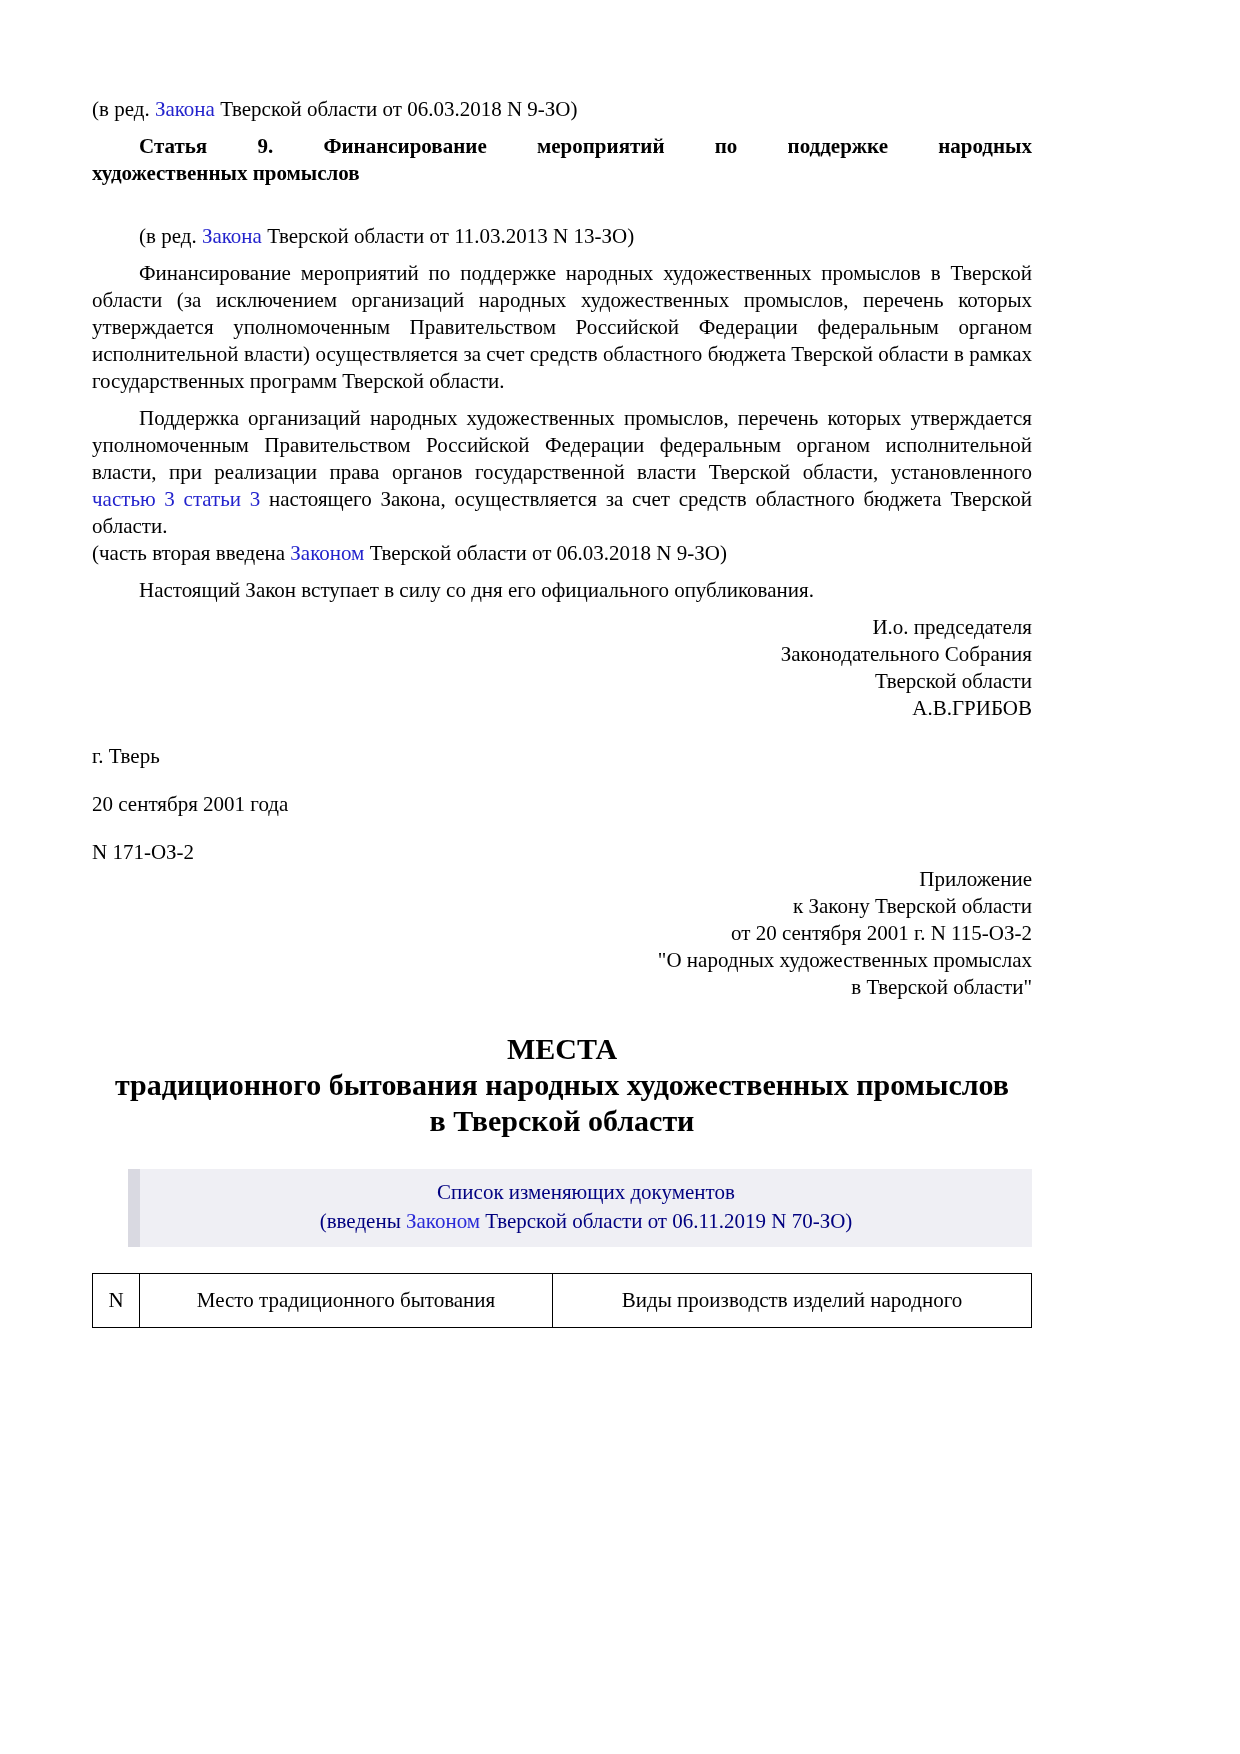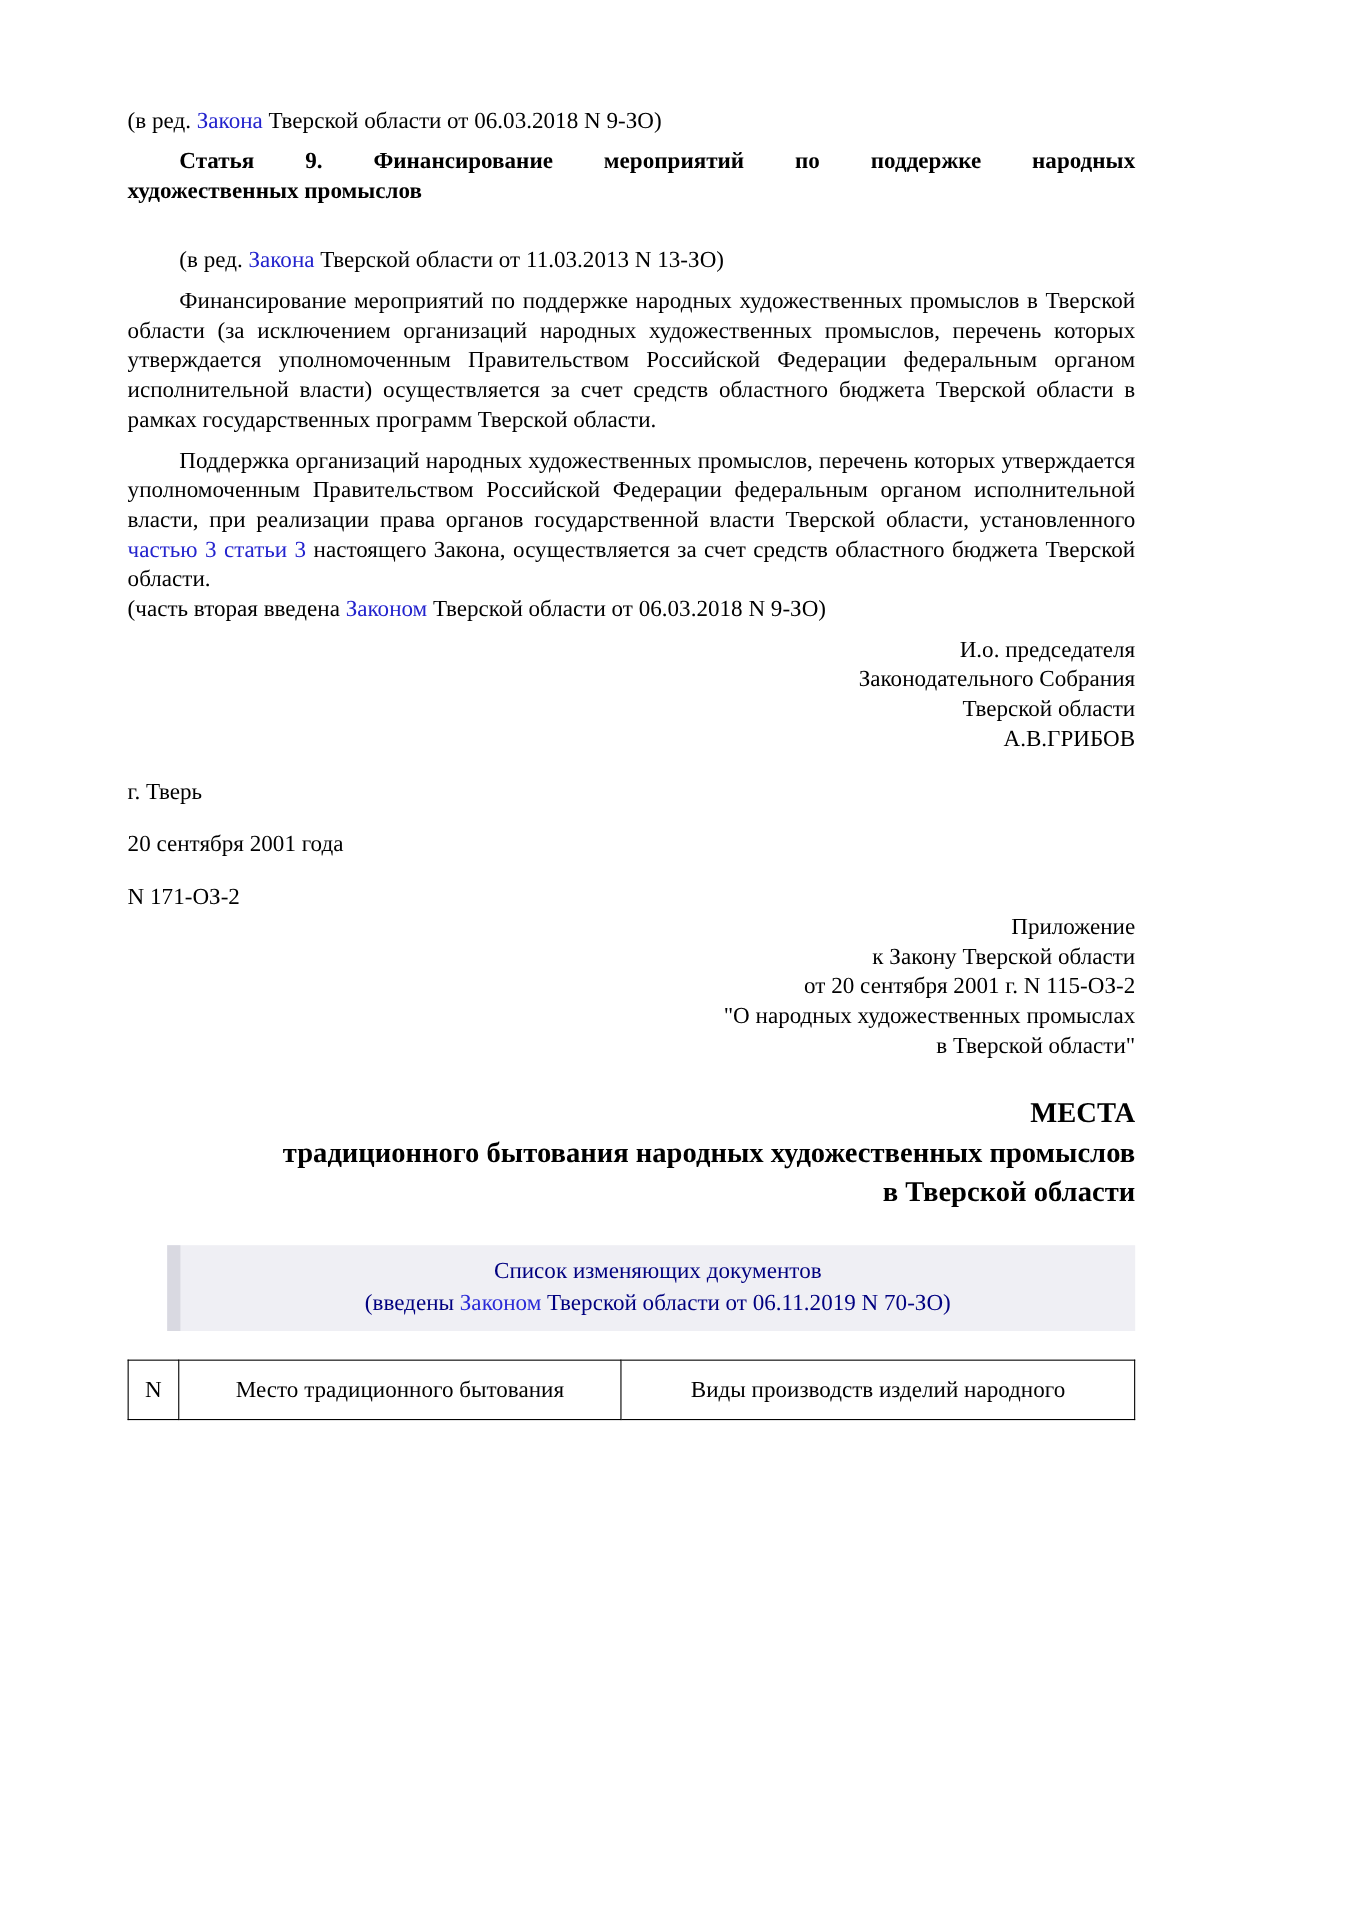--- a/index.html
+++ b/index.html
@@ -6,43 +6,43 @@
   html, body { margin: 0; padding: 0; background: #ffffff; }
   body {
     width: 1240px;
     height: 1754px;
     font-family: "Liberation Serif", "DejaVu Serif", serif;
     font-size: 21px;
     line-height: 27px;
     color: #000000;
     overflow: hidden;
   }
-  .content { padding: 96px 208px 0 116px; }
+  .content { padding: 96px 208px 0 92px; }
   p { margin: 0; }
   .indent { text-indent: 47px; margin-top: 36px; }
   .just { text-align: justify; }
   .bold { font-weight: bold; }
   .right { text-align: right; }
   .link { color: #2323cd; text-decoration: none; cursor: pointer; }
   .mt { margin-top: 10px; }
   .mt-sm { margin-top: 21px; }
   .heading-line1 {
     text-align: justify;
     text-align-last: justify;
     text-indent: 47px;
     font-weight: bold;
   }
   .heading-line2 { font-weight: bold; }
   .annex-block { }
   .annex-title {
     margin-top: 30px;
-    font-size: 26px;
+    font-size: 30px;
     line-height: 36px;
     font-weight: bold;
-    text-align: right;
+    text-align: center;
   }
   .infobox {
     margin-top: 30px;
     background: #efeff4;
     border-left: 12px solid #d9d9e1;
     text-align: center;
     color: #000080;
     padding: 9px 10px 11px 10px;
     line-height: 29px;
     margin-left: 36px;
@@ -78,20 +78,21 @@
 
   <p class="indent"><span>(в ред. </span><a class="link">Закона</a><span> Тверской области от 11.03.2013 N 13-ЗО)</span></p>
 
   <p class="indent just mt">Финансирование мероприятий по поддержке народных художественных промыслов в Тверской области (за исключением организаций народных художественных промыслов, перечень которых утверждается уполномоченным Правительством Российской Федерации федеральным органом исполнительной власти) осуществляется за счет средств областного бюджета Тверской области в рамках государственных программ Тверской области.</p>
 
   <p class="indent just mt"><span>Поддержка организаций народных художественных промыслов, перечень которых утверждается уполномоченным Правительством Российской Федерации федеральным органом исполнительной власти, при реализации права органов государственной власти Тверской области, установленного </span><a class="link">частью 3 статьи 3</a><span> настоящего Закона, осуществляется за счет средств областного бюджета Тверской области.</span></p>
 
   <p><span>(часть вторая введена </span><a class="link">Законом</a><span> Тверской области от 06.03.2018 N 9-ЗО)</span></p>
 
 
+  <p class="indent mt">Настоящий Закон вступает в силу со дня его официального опубликования.</p>
 
   <div class="right mt">
     <div>И.о. председателя</div>
     <div>Законодательного Собрания</div>
     <div>Тверской области</div>
     <div>А.В.ГРИБОВ</div>
   </div>
 
   <p class="mt-sm">г. Тверь</p>
 

